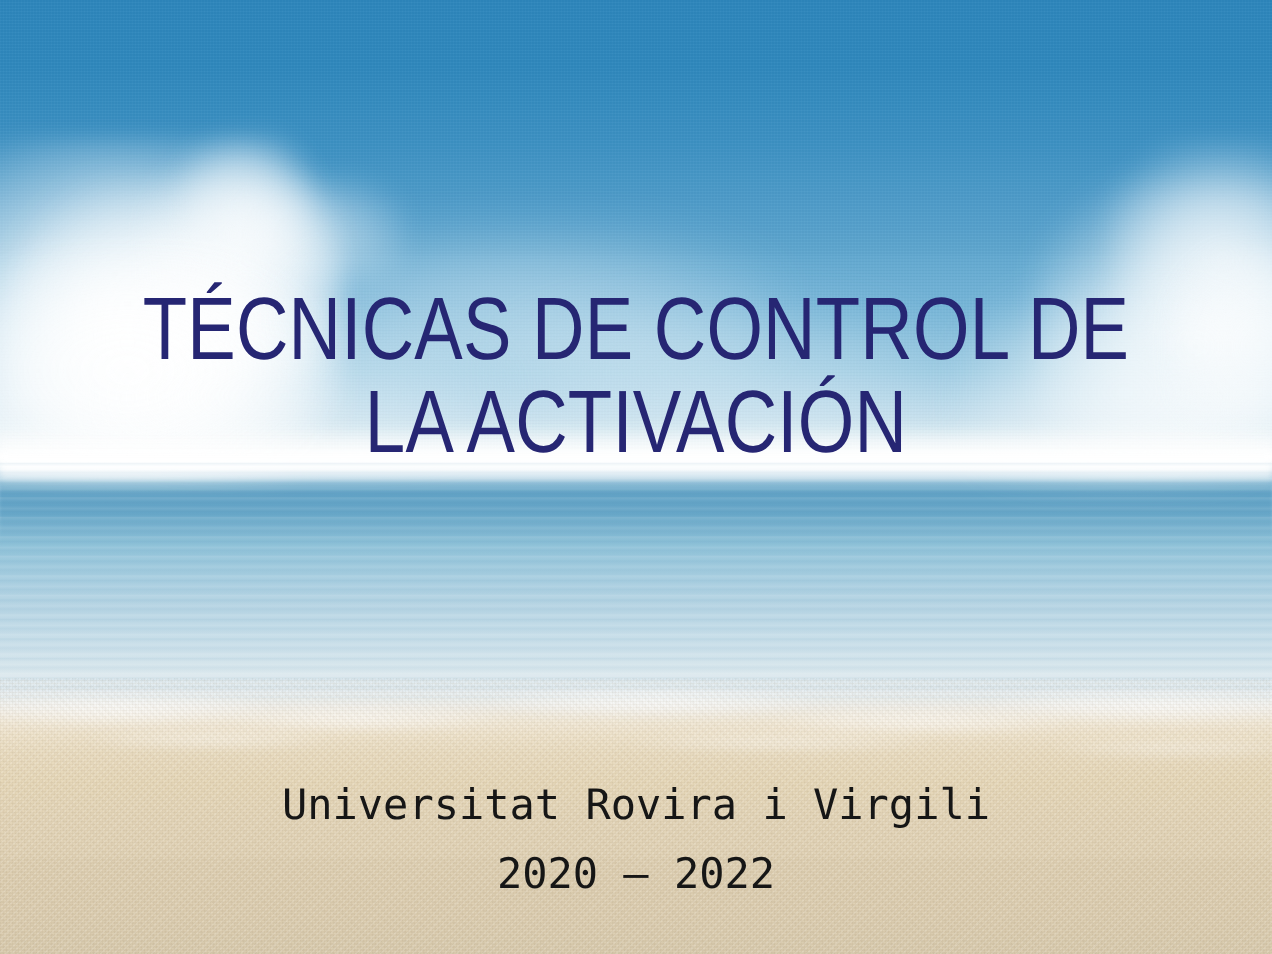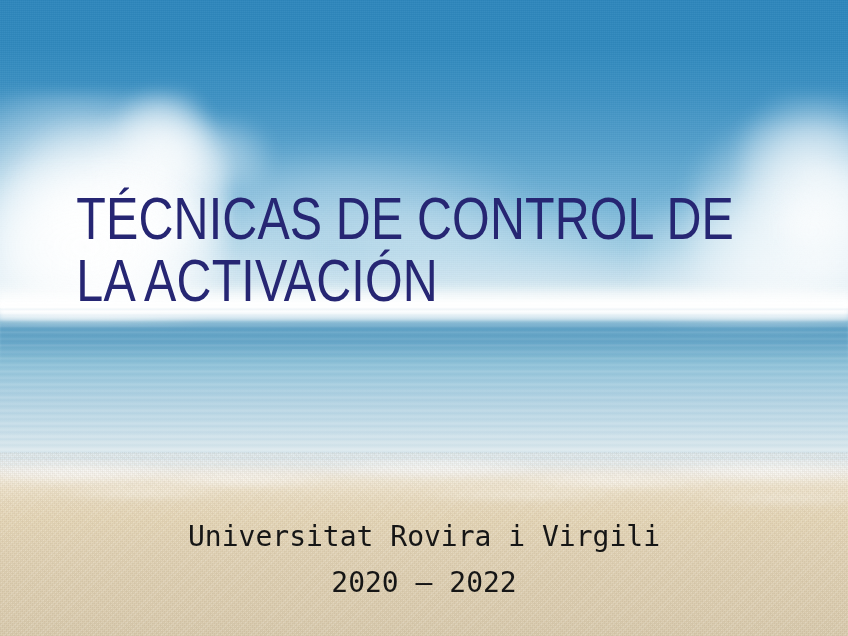--- a/index.html
+++ b/index.html
@@ -195,21 +195,21 @@
     opacity: .8;
   }
 
   
 
   .title-block {
     position: absolute;
     left: 0;
     right: 0;
     top: 188px;
-    text-align: left;
+    text-align: center;
     z-index: 5;
   }
 
   .title-line {
     display: block;
     font-family: "Liberation Sans", sans-serif;
     font-size: 59px;
     line-height: 62px;
     font-weight: 400;
     letter-spacing: 0.2px;

